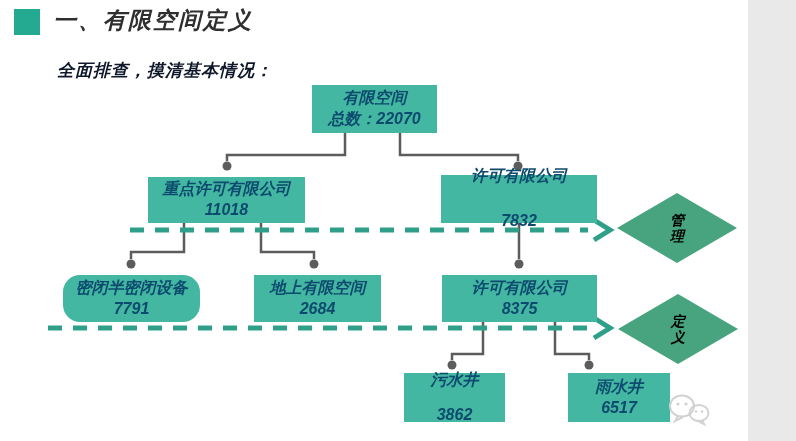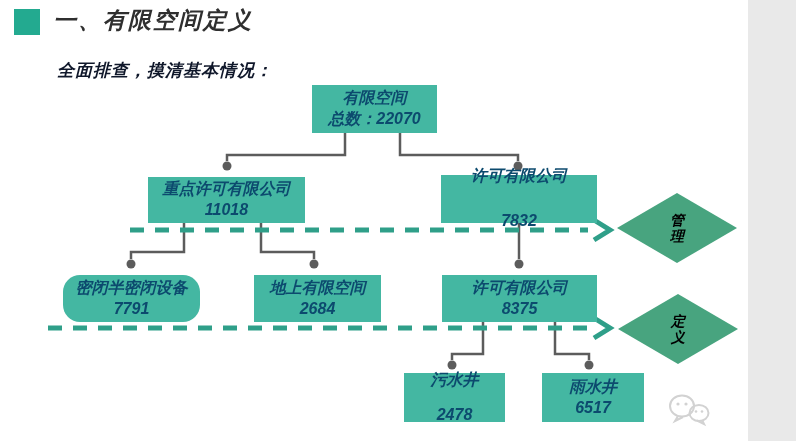--- a/index.html
+++ b/index.html
@@ -18,21 +18,21 @@
   .node{position:absolute;background:#44b7a2;color:#0c4a6e;font-weight:bold;display:flex;
         flex-direction:column;align-items:center;justify-content:center;text-align:center;
         line-height:1.3;font-size:16px;z-index:2;}
   .n-root{left:312px;top:85px;width:125px;height:48px;}
   .n-l2a{left:148px;top:177px;width:157px;height:46px;}
   .n-l2b{left:441px;top:175px;width:156px;height:48px;gap:24px;}
   .n-l3a{left:63px; top:275px;width:137px;height:47px;border-radius:17px;}
   .n-l3b{left:254px;top:275px;width:127px;height:47px;}
   .n-l3c{left:442px;top:275px;width:155px;height:47px;}
   .n-l4a{left:404px;top:373px;width:101px;height:49px;gap:14px;}
-  .n-l4b{left:542px;top:373px;width:102px;height:49px;}
+  .n-l4b{left:568px;top:373px;width:102px;height:49px;}
 
   
   .diamond{position:absolute;width:120px;height:70px;background:#48a47f;
            clip-path:polygon(50% 0,100% 50%,50% 100%,0 50%);
            display:flex;align-items:center;justify-content:center;z-index:2;}
   .d1{left:617px;top:193px;}
   .d2{left:618px;top:294px;}
   .diamond-label{width:20px;word-break:break-all;text-align:center;color:#000000;
                  font-weight:bold;font-size:14px;line-height:1.15;}
 
@@ -98,21 +98,21 @@
     <div>地上有限空间</div>
     <div>2684</div>
   </div>
   <div class="node n-l3c">
     <div>许可有限公司</div>
     <div>8375</div>
   </div>
 
   <div class="node n-l4a">
     <div>污水井</div>
-    <div>2478</div>
+    <div>3862</div>
   </div>
   <div class="node n-l4b">
     <div>雨水井</div>
     <div>6517</div>
   </div>
 
   <div class="diamond d1">
     <div class="diamond-label">管理</div>
   </div>
   <div class="diamond d2">

